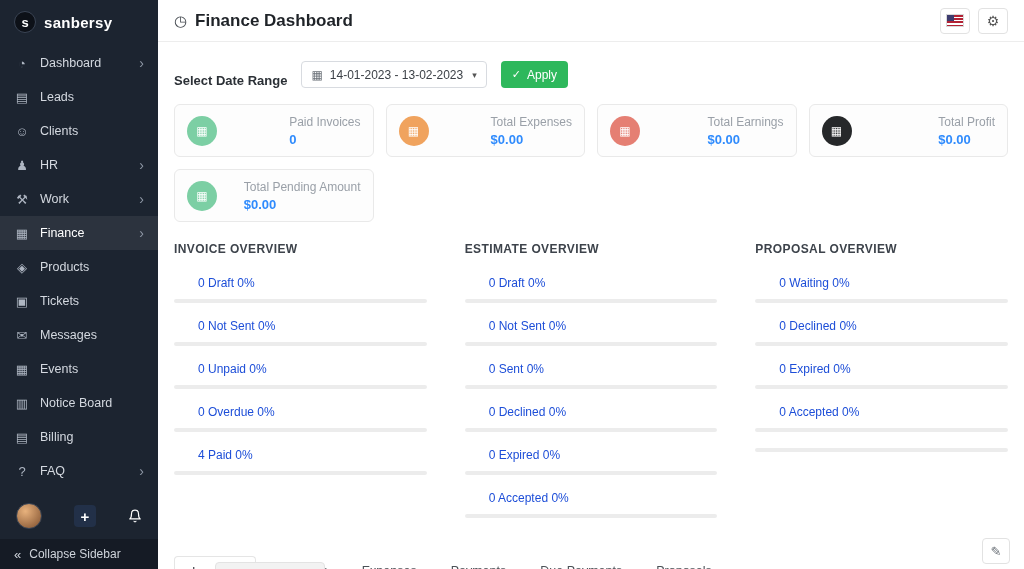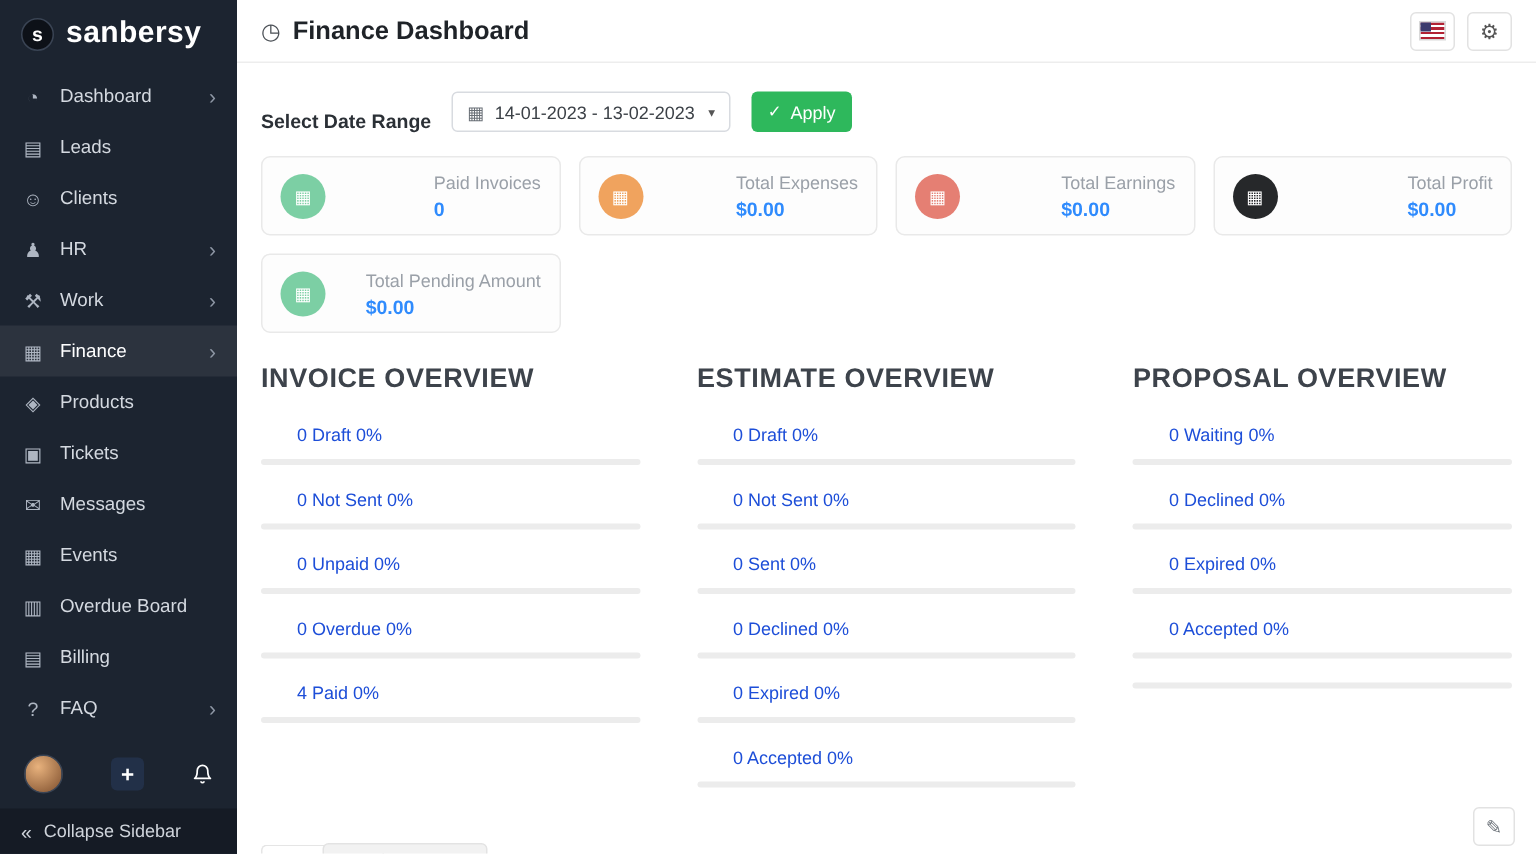--- a/index.html
+++ b/index.html
@@ -6,21 +6,21 @@
   html, body { margin:0; padding:0; width:1024px; height:569px; overflow:hidden;
     font-family:"Liberation Sans", sans-serif; background:#fff; }
 
   
   .sidebar { position:fixed; left:0; top:0; width:158px; height:569px;
     background:#1c2430; color:#dfe3e8; display:flex; flex-direction:column; z-index:5; }
   .logo-row { display:flex; align-items:center; gap:8px; padding:11px 14px 9px; }
   .logo-badge { width:22px; height:22px; border-radius:50%; background:#0d1118; color:#fff;
     font-weight:bold; display:flex; align-items:center; justify-content:center; font-size:13px;
     border:1px solid #3a4454; }
-  .brand-name { font-weight:bold; font-size:20px; color:#fff; letter-spacing:.3px; }
+  .brand-name { font-weight:bold; font-size:15px; color:#fff; letter-spacing:.3px; }
   .menu { flex:1; padding-top:4px; }
   .menu-item { display:flex; align-items:center; gap:10px; height:34px; padding:0 14px;
     font-size:12.5px; color:#d4d9e0; cursor:pointer; }
   .menu-item .mi-icon { width:16px; text-align:center; font-size:13px; color:#aeb6c2; }
   .menu-item .chev { margin-left:auto; color:#8e97a5; font-size:14px; }
   .menu-item.active { background:rgba(255,255,255,.07); color:#fff; }
   .user-row { display:flex; align-items:center; justify-content:space-between; padding:8px 16px 10px; }
   .avatar { width:26px; height:26px; border-radius:50%;
     background:radial-gradient(circle at 35% 30%, #e8b27d, #7d4e2d); border:1px solid #3a4454; }
   .plus-btn { width:22px; height:22px; border-radius:4px; background:#223048; color:#fff;
@@ -62,21 +62,21 @@
     border-radius:6px; padding:10px 12px; display:flex; align-items:center;
     justify-content:space-between; height:53px; }
   .stat-icon { width:30px; height:30px; border-radius:50%; display:flex; align-items:center;
     justify-content:center; color:#fff; font-size:12px; flex-shrink:0; }
   .stat-text { text-align:left; }
   .stat-label { font-size:12px; color:#9aa0a8; }
   .stat-value { font-size:13px; font-weight:bold; margin-top:3px; }
 
   .overviews { display:flex; gap:38px; margin-top:20px; }
   .ov-col { flex:1; }
-  .ov-title { font-size:18px; font-weight:bold; color:#3d434b; letter-spacing:.4px; margin-bottom:20px; }
+  .ov-title { font-size:12px; font-weight:bold; color:#3d434b; letter-spacing:.4px; margin-bottom:20px; }
   .ov-row { margin-bottom:16px; }
   .ov-label { font-size:12px; color:#1d4ed8;margin-left:24px; }
   .ov-bar { height:4px; background:#ececec; border-radius:2px; margin-top:9px; overflow:hidden; }
   .ov-fill { height:100%; background:#2f8bfd; width:0; }
 
   .tabs-row { margin-top:22px; border-bottom:1px solid #e5e5e5; display:flex; }
   .tab { font-size:12.5px; color:#4b5157; padding:8px 17px; cursor:pointer; margin-bottom:-1px; }
   .tab.active { border:1px solid #e5e5e5; border-bottom:1px solid #fff;
     border-radius:4px 4px 0 0; background:#fff; color:#33383e; }
 
@@ -141,21 +141,21 @@
       <span>Messages</span>
       <span class="chev"></span>
     </div>
     <div class="menu-item">
       <span class="mi-icon">▦</span>
       <span>Events</span>
       <span class="chev"></span>
     </div>
     <div class="menu-item">
       <span class="mi-icon">▥</span>
-      <span>Overdue Board</span>
+      <span>Notice Board</span>
       <span class="chev"></span>
     </div>
     <div class="menu-item">
       <span class="mi-icon">▤</span>
       <span>Billing</span>
       <span class="chev"></span>
     </div>
     <div class="menu-item">
       <span class="mi-icon">?</span>
       <span>FAQ</span>

